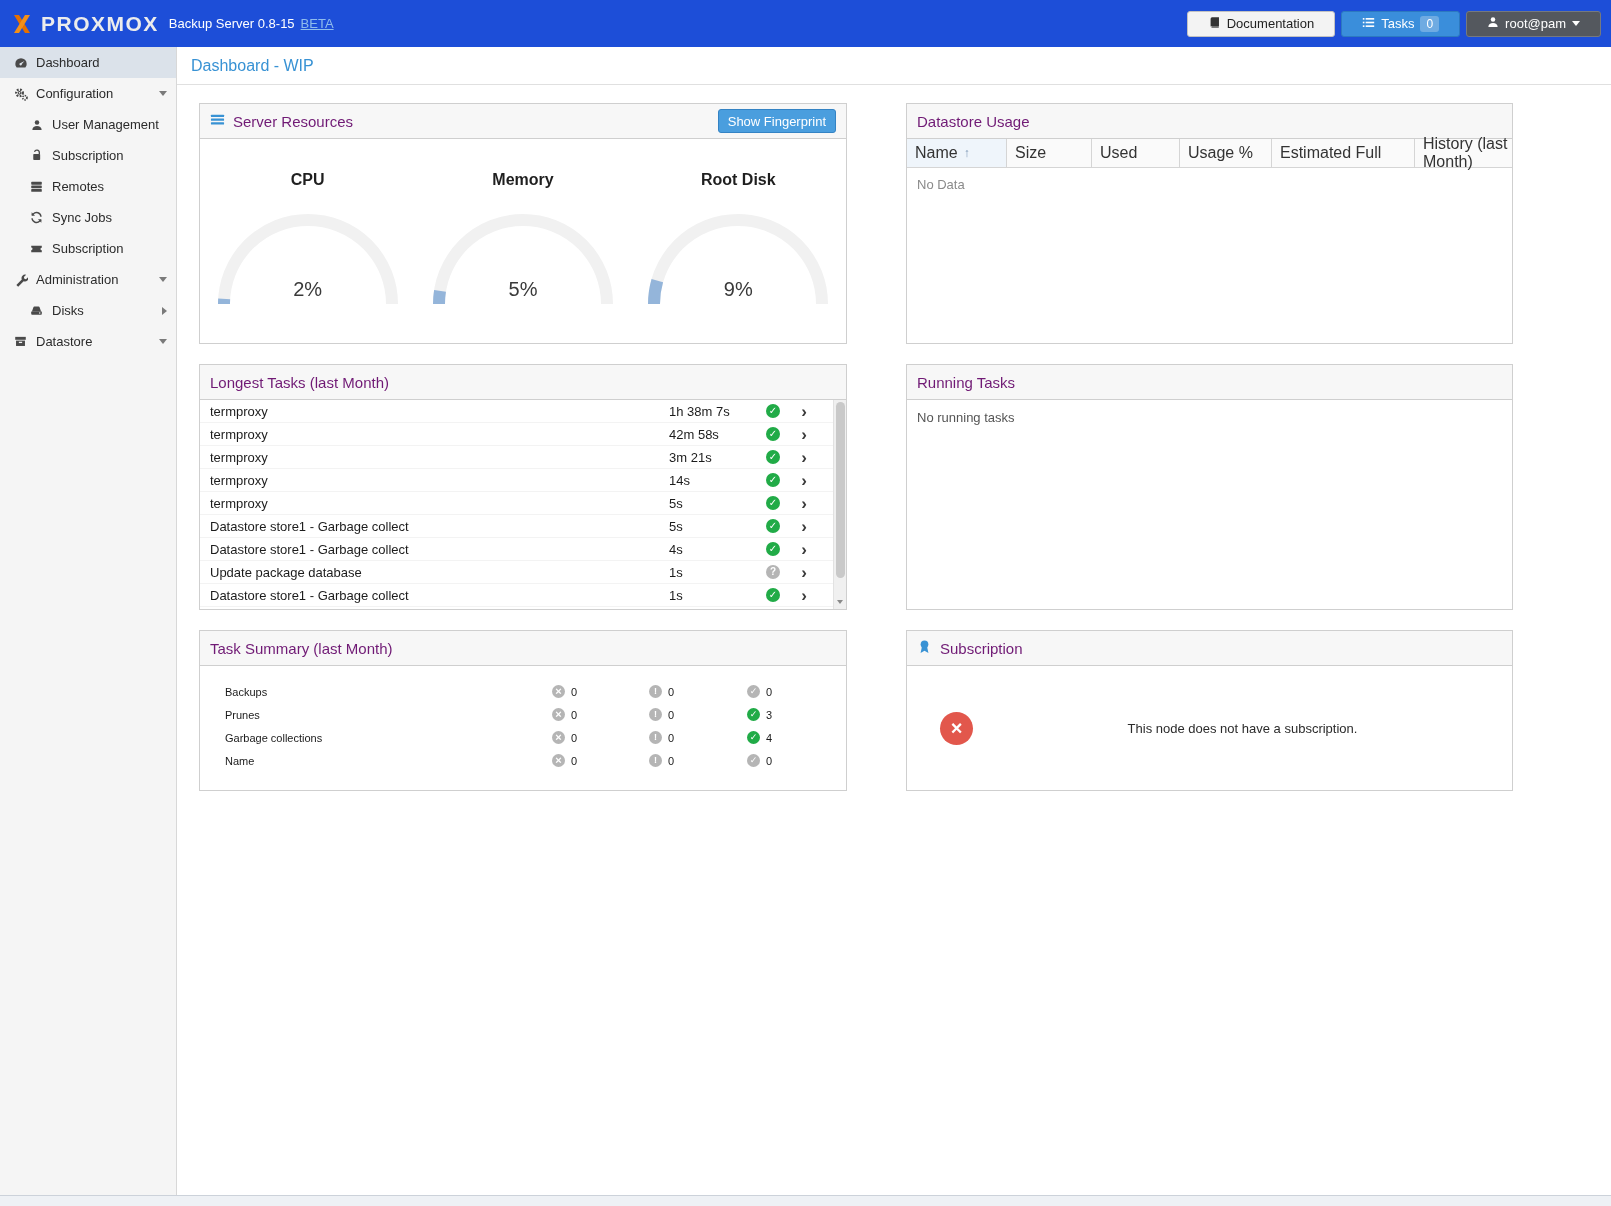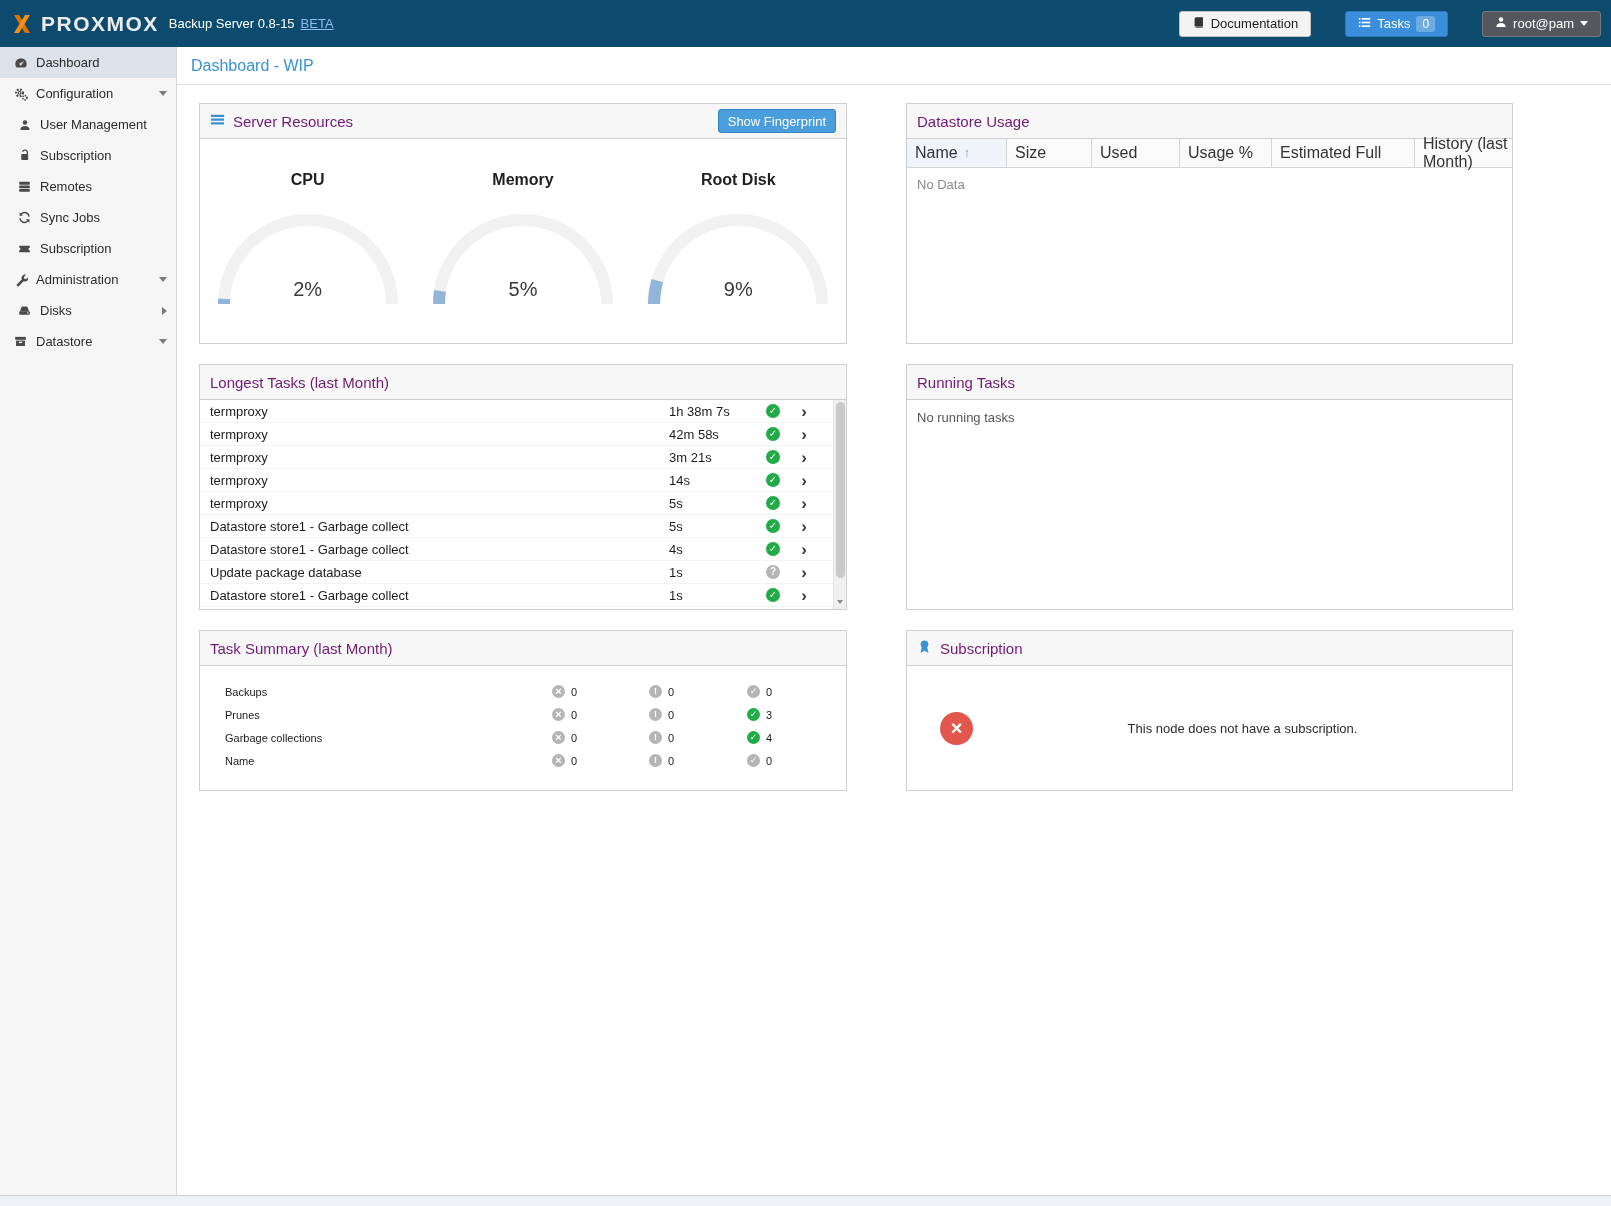--- a/index.html
+++ b/index.html
@@ -1,39 +1,39 @@
 <!DOCTYPE html>
 <html><head>
 <meta charset="utf-8">
 <style>
   *{margin:0;padding:0;box-sizing:border-box;}
   html,body{width:1611px;height:1206px;}
   body{font-family:"Liberation Sans","DejaVu Sans",sans-serif;background:#fff;overflow:hidden;font-size:13px;color:#222;}
 
   
-  .topbar{height:47px;background:#0c4a6e;display:flex;align-items:center;padding:0 10px;}
+  .topbar{height:47px;background:#1d4ed8;display:flex;align-items:center;padding:0 10px;}
   .brand{display:flex;align-items:center;gap:7px;}
   .brand-text{color:#ececec;font-weight:bold;font-size:21px;letter-spacing:1.5px;}
   .product{color:#fff;font-size:13px;margin-left:10px;}
   .beta{color:#8fbcec;font-size:13px;margin-left:6px;text-decoration:underline;cursor:pointer;}
   .topbar-right{margin-left:auto;display:flex;gap:6px;align-items:center;}
-  .tb-btn{height:26px;border-radius:3px;font-size:13px;display:flex;align-items:center;gap:6px;padding:0 12px;cursor:pointer;margin-left:28px;}
+  .tb-btn{height:26px;border-radius:3px;font-size:13px;display:flex;align-items:center;gap:6px;padding:0 20px;cursor:pointer;}
   .btn-doc{background:#f3f3f3;border:1px solid #c2c2c2;color:#222;}
   .btn-tasks{background:#3a8edb;border:1px solid #2c79c0;color:#fff;}
   .btn-tasks .badge{background:#6fabe2;border-radius:3px;padding:1px 6px;font-size:12px;}
   .btn-user{background:#54585e;border:1px solid #75797f;color:#fff;}
   .caret-down{width:0;height:0;border-left:4px solid transparent;border-right:4px solid transparent;border-top:5px solid #7a7a7a;}
   .caret-right{width:0;height:0;border-top:4px solid transparent;border-bottom:4px solid transparent;border-left:5px solid #7a7a7a;}
   .btn-user .caret-down{border-top-color:#fff;}
 
   
   .layout{display:flex;height:1148px;}
   .sidebar{width:177px;background:#f5f5f5;border-right:1px solid #d8d8d8;}
   .side-item{height:31px;display:flex;align-items:center;padding-left:12px;font-size:13px;color:#2b2b2b;position:relative;cursor:pointer;}
-  .side-item.child{padding-left:16px;}
+  .side-item.child{padding-left:28px;}
   .side-item.selected{background:#dbe2ea;}
   .sicon{width:17px;margin-right:7px;display:flex;justify-content:center;align-items:center;}
   .side-caret{position:absolute;right:9px;}
 
   .content{flex:1;display:flex;flex-direction:column;background:#fff;}
   .content-header{height:38px;border-bottom:1px solid #e0e0e0;display:flex;align-items:center;padding-left:14px;font-size:16px;color:#3892d4;}
   .dashboard{padding:18px 0 0 22px;display:flex;gap:19px;}
   .col-left{width:648px;}
   .col-right{width:647px;padding-left:40px;}
 

